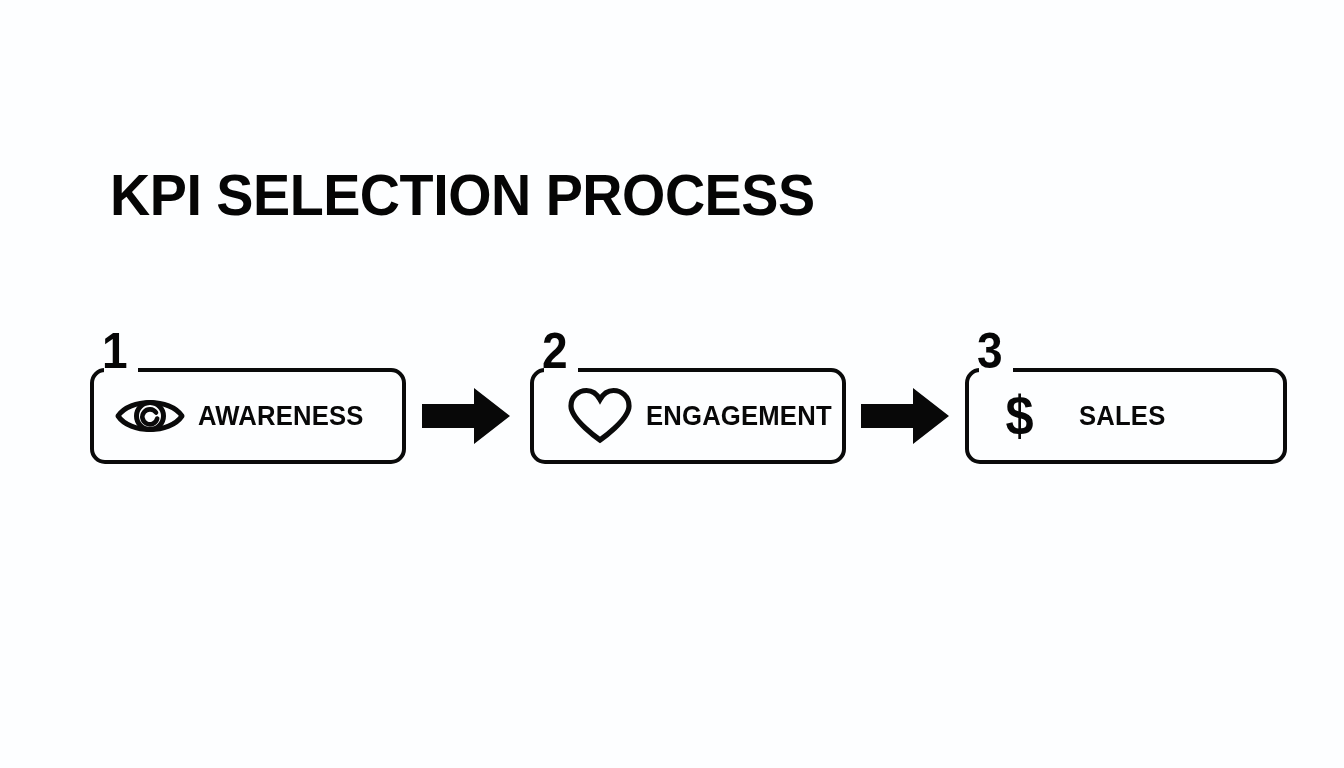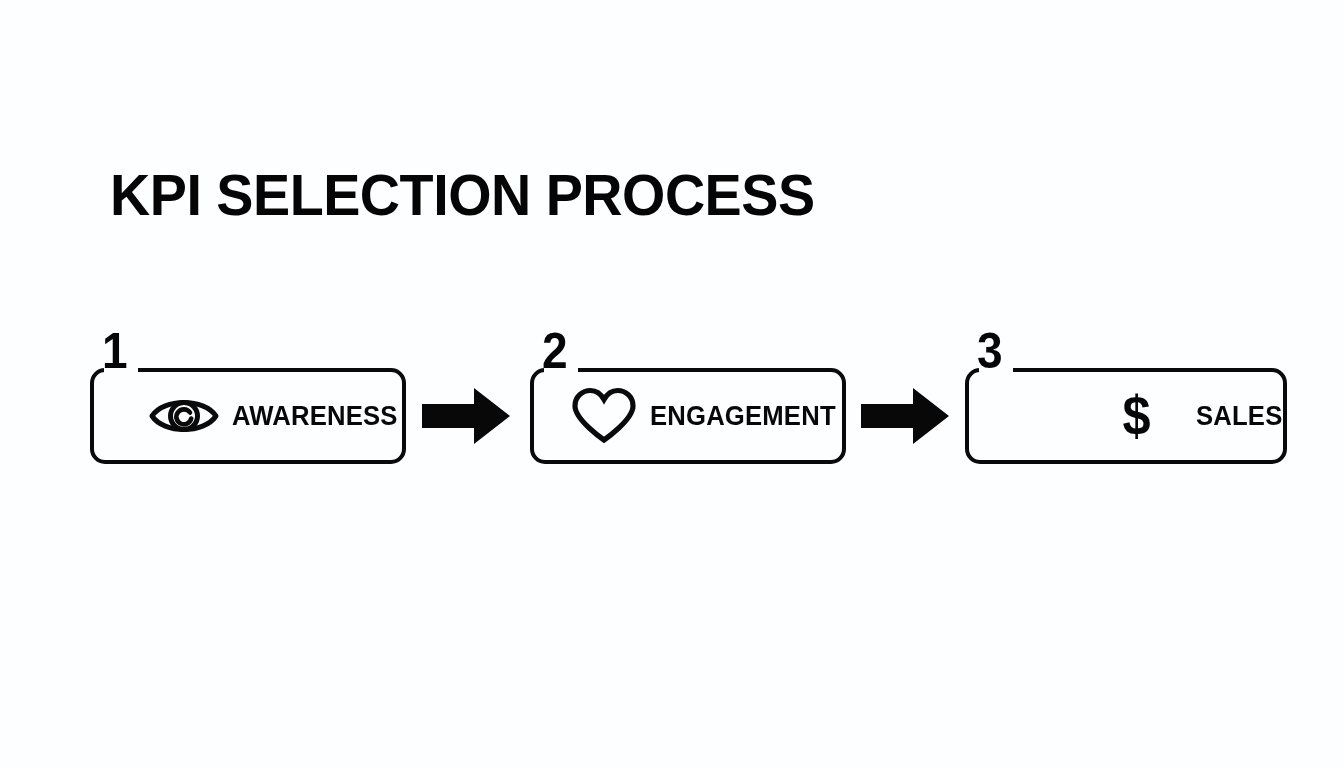--- a/index.html
+++ b/index.html
@@ -86,21 +86,20 @@
     color: #060606;
     transform: scaleX(0.92);
     transform-origin: left top;
   }
 
   .step-inner {
     position: absolute;
     inset: 0;
     display: flex;
     align-items: center;
-    justify-content: flex-end;
   }
 
   .step-icon {
     flex: 0 0 auto;
     display: flex;
     align-items: center;
     justify-content: center;
   }
 
   .step-label {

